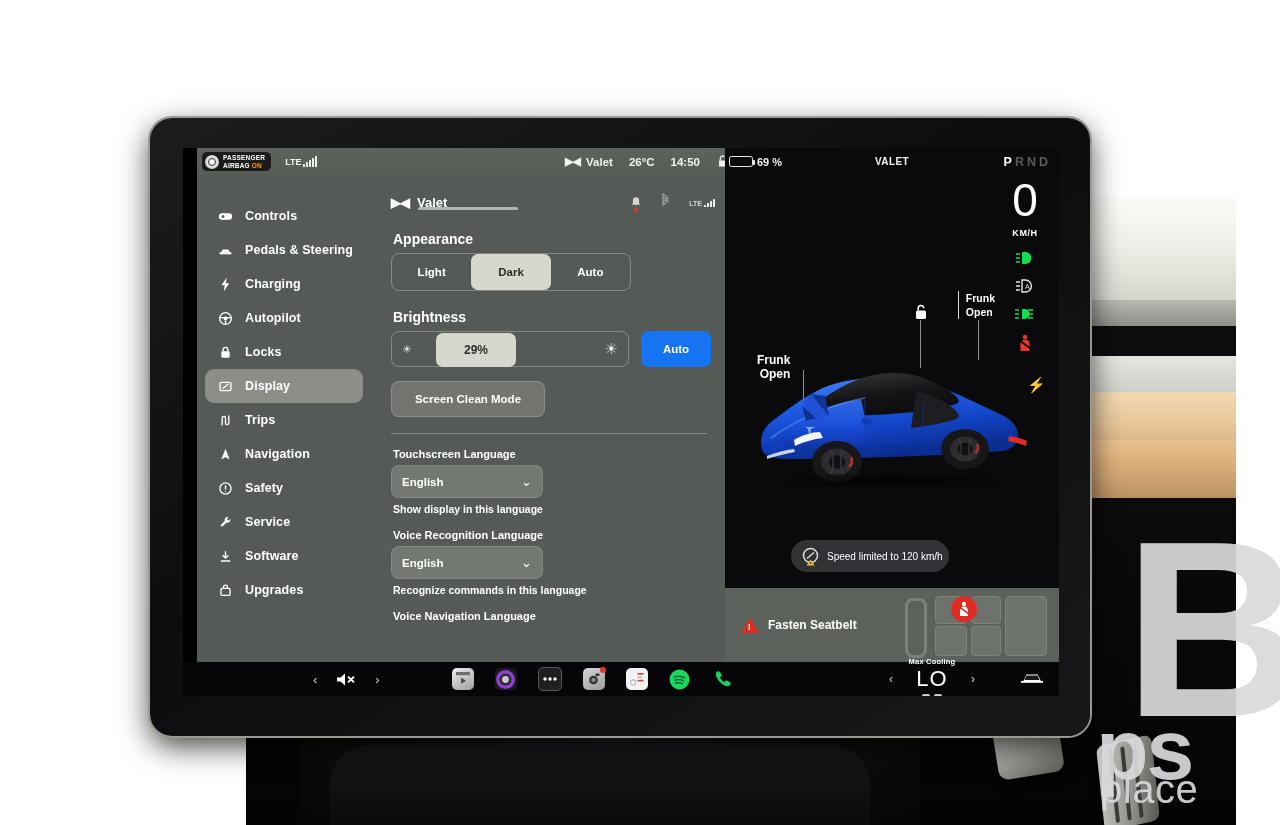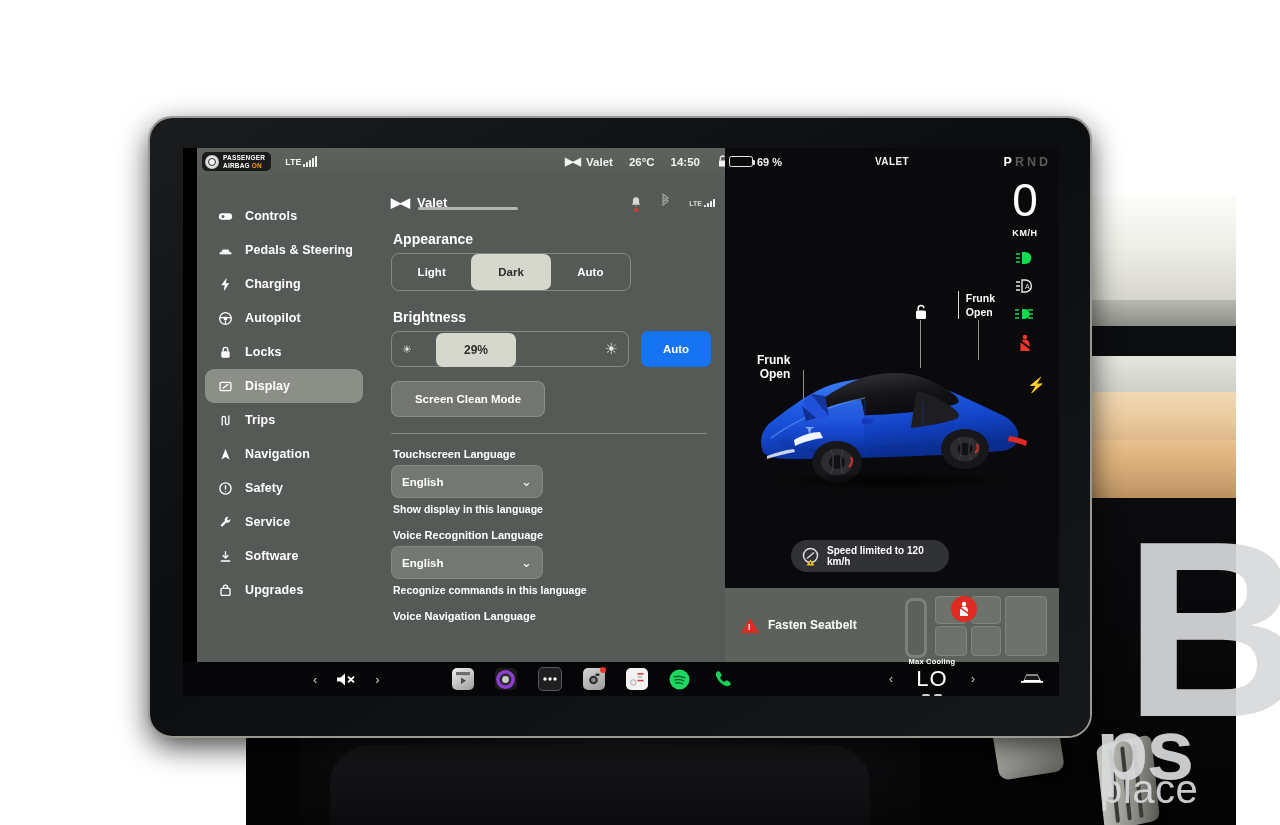--- a/index.html
+++ b/index.html
@@ -217,21 +217,21 @@
   
   .car-wrap{position:absolute;left:22px;top:196px;width:290px;height:160px;}
   .car-shadow{
     position:absolute;left:26px;top:128px;width:238px;height:18px;border-radius:50%;
     background:radial-gradient(ellipse,rgba(0,0,0,.85) 0%,rgba(0,0,0,0) 72%);
   }
 
   .speed-pill{
     position:absolute;left:66px;top:392px;width:158px;height:32px;border-radius:16px;
     background:rgba(52,54,57,.92);display:flex;align-items:center;gap:7px;padding-left:10px;
-    box-sizing:border-box;color:#fff;font-size:10px;font-weight:bold;
+    box-sizing:border-box;color:#fff;font-size:10px;font-weight:normal;
   }
   .pill-ico{width:19px;height:19px;flex:none;position:relative;}
 
   .seat-card{
     position:absolute;left:0;top:440px;width:334px;height:74px;
     background:#5c615c;display:flex;align-items:center;
   }
   .fs-warn{display:flex;align-items:center;gap:9px;margin-left:16px;}
   .tri{width:0;height:0;border-left:9px solid transparent;border-right:9px solid transparent;border-bottom:15px solid #e02b22;position:relative;}
   .tri::after{content:"!";position:absolute;left:-2.2px;top:4px;color:#fff;font-size:9px;font-weight:bold;}

